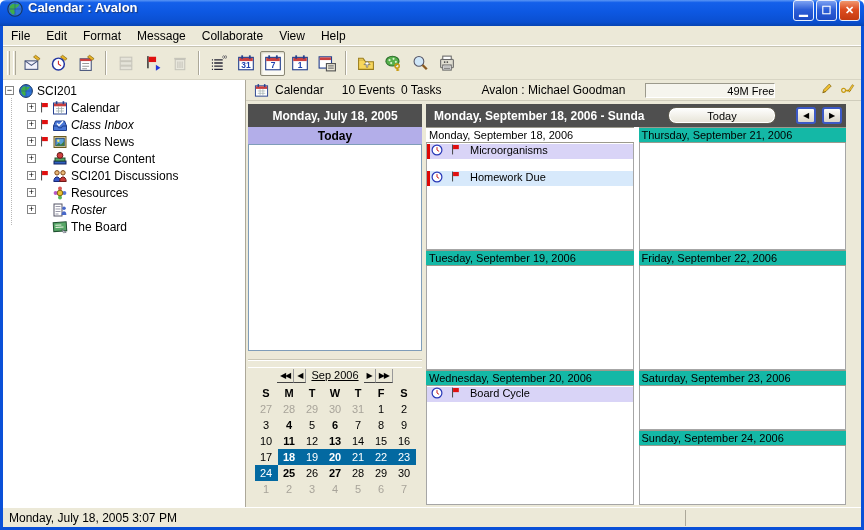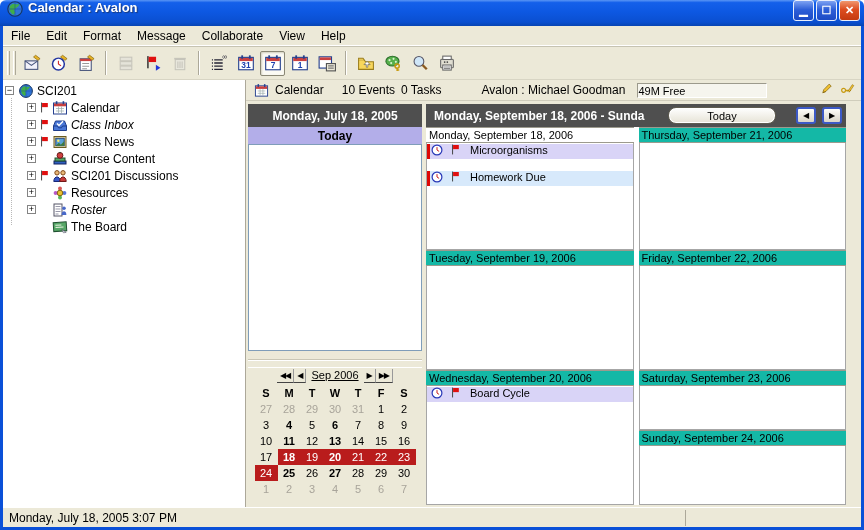--- a/index.html
+++ b/index.html
@@ -40,22 +40,22 @@
   .tree-label.italic{font-style:italic}
   .tree-vline{position:absolute;left:8px;top:18px;width:1px;height:128px;background:repeating-linear-gradient(180deg,#b8b8b8 0 1px,transparent 1px 2px)}
   .rightside{flex:1;display:flex;flex-direction:column;min-width:0}
   
   .infobar{height:21px;flex:0 0 21px;background:#ece9d8;display:flex;align-items:center;font-size:12px;color:#000;
     border-bottom:1px solid #d0cdbc;padding:0 6px}
   .infobar .ib-ico{width:15px;height:15px;margin:0 6px 0 2px}
   .ib-view{margin-right:18px}
   .ib-count{margin-right:6px}
   .ib-count2{margin-right:40px}
-  .ib-user{margin-right:12px}
-  .ib-free{width:130px;height:15px;background:#f6f5ee;border-top:1px solid #9c9a8c;border-left:1px solid #9c9a8c;border-bottom:1px solid #fff;border-right:1px solid #fff;font-size:11px;text-align:left;line-height:14px}
+  .ib-user{margin-right:20px}
+  .ib-free{width:130px;height:15px;background:#f6f5ee;border-top:1px solid #9c9a8c;border-left:1px solid #9c9a8c;border-bottom:1px solid #fff;border-right:1px solid #fff;font-size:11px;text-align:right;line-height:14px}
   .ib-spacer{flex:1}
   .ib-right svg{width:15px;height:13px;margin-left:6px}
   
   .panels{flex:1;display:flex;padding:3px 15px 2px 2px;min-height:0}
   
   .daypanel{flex:0 0 174px;display:flex;flex-direction:column;margin-right:4px;min-height:0}
   .dp-header{height:23px;flex:0 0 23px;background:#4f4f4f;color:#fff;font-weight:bold;font-size:12px;display:flex;align-items:center;justify-content:center}
   .dp-today{height:17px;flex:0 0 17px;background:#b3aee9;color:#000;font-weight:bold;font-size:12px;display:flex;align-items:center;justify-content:center}
   .dp-body{height:207px;flex:0 0 207px;background:#fff;border:1px solid #7f9db9}
   .dp-gap{height:17px;flex:0 0 17px;border-bottom:1px solid #fff;position:relative}
@@ -63,21 +63,21 @@
   
   .minical{flex:1;display:flex;flex-direction:column;align-items:center;font-size:11px}
   .mc-nav{display:flex;align-items:center;height:15px;margin-bottom:2px}
   .mc-nav .mc-btn{font-size:8px;letter-spacing:-1px;padding:0 3px;border-bottom:1px solid #444;border-right:1px solid #999;line-height:13px;color:#000}
   .mc-month{font-size:11px;color:#000;text-decoration:underline;padding:0 5px;line-height:13px}
   .mc-grid{display:grid;grid-template-columns:repeat(7,23px);grid-auto-rows:16px}
   .mc-cell{display:flex;align-items:center;justify-content:center;color:#000}
   .mc-cell.hdr{font-weight:bold}
   .mc-cell.out{color:#a8a49a}
   .mc-cell.bold{font-weight:bold}
-  .mc-cell.sel{background:#b91c1c;color:#fff}
+  .mc-cell.sel{background:#0369a1;color:#fff}
   
   .weekpanel{flex:1;display:flex;flex-direction:column;min-width:0}
   .wp-header{height:23px;flex:0 0 23px;background:#4f4f4f;display:flex;align-items:center;padding:0 4px 0 8px}
   .wp-title{color:#fff;font-weight:bold;font-size:12px;white-space:nowrap;overflow:hidden;flex:1}
   .wp-todaybtn{width:108px;height:17px;border:1px solid #5f5c50;border-radius:8px;background:linear-gradient(180deg,#ffffff,#e6e3d6);
     font-size:11px;color:#000;display:flex;align-items:center;justify-content:center;margin-right:14px;box-shadow:inset 0 0 0 1px #fff}
   .wp-arrow{width:20px;height:17px;border:2px solid #3c59c6;border-radius:3px;background:linear-gradient(180deg,#fdfdfa,#d9d5c8);
     font-size:8px;color:#000;display:flex;align-items:center;justify-content:center;margin-left:6px}
   .wp-grid{flex:1;display:flex;background:#fff;min-height:0}
   .wp-col{flex:1;display:flex;flex-direction:column;min-width:0}

